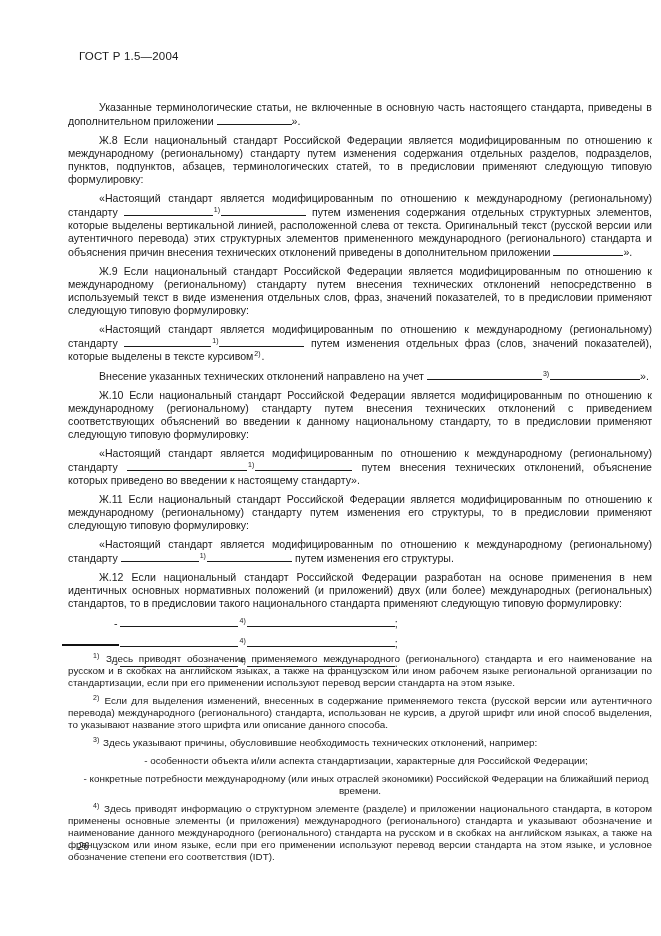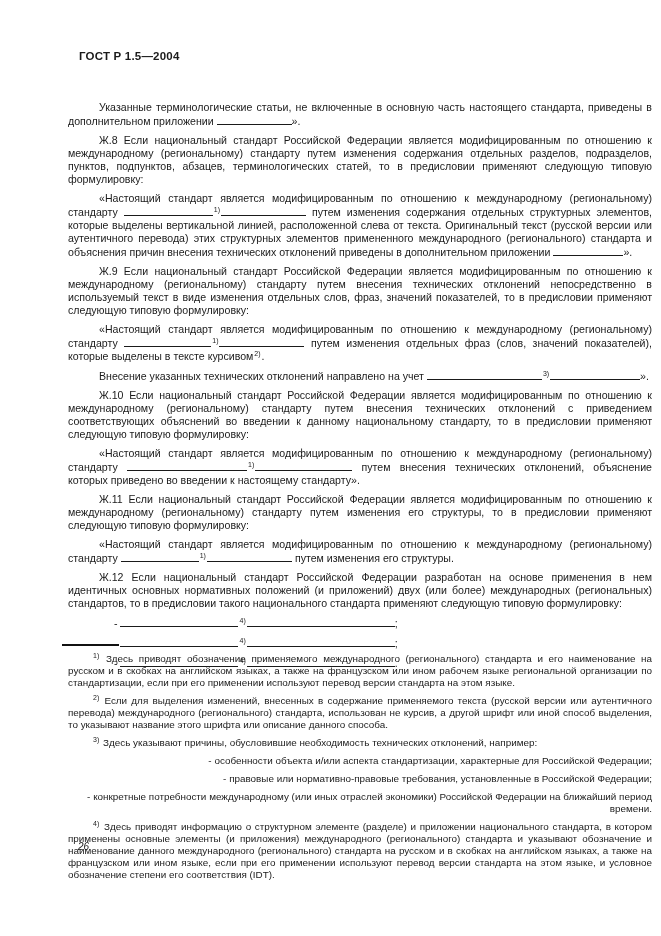--- a/index.html
+++ b/index.html
@@ -7,40 +7,40 @@
     position:relative;
     width:661px; height:936px;
     background:#ffffff;
     font-family:"Liberation Sans", sans-serif;
     color:#1a1a1a;
     overflow:hidden;
     margin:0 auto;
   }
   .running-head {
     position:absolute; left:79px; top:50px;
-    font-size:11.5px; font-weight:bold; letter-spacing:0.2px;
+    font-size:11.5px; font-weight:normal; letter-spacing:0.2px;
   }
   .body-text {
     position:absolute; left:62px; top:95px; width:596px;
     font-size:10.6px; line-height:13px;
   }
   .body-text p, .fn-text p { margin:6px; text-align:justify; }
   p.indent { text-indent:31px; }
   p.list { text-indent:46px; text-align:left; }
   .footnotes {
     position:absolute; left:62px; top:644px; width:596px;
   }
   .fn-rule {
     width:57px; height:0;
     border-top:2px solid #111;
     margin-bottom:7px;
   }
   .fn-text { font-size:9.9px; line-height:12px; }
   p.fn { text-indent:24px; }
-  p.fn-bullet { text-indent:12px; text-align:right; }
+  p.fn-bullet { text-indent:12px; text-align:center; }
   sup.fnmark {
     font-size:7px; line-height:0;
     vertical-align:baseline; position:relative; top:-4px;
     padding:0 1px;
   }
   span.blank {
     display:inline-block;
     height:10px;
     border-bottom:1px solid #1a1a1a;
     vertical-align:baseline;
@@ -74,20 +74,19 @@
       <p class="list">- <span class="blank" style="width: 118px;"></span><sup class="fnmark">4)</sup><span class="blank" style="width: 148px;"></span>.</p>
     </div>
 
   <div class="footnotes">
     <div class="fn-rule"></div>
     <div class="fn-text">
         <p class="fn"><sup class="fnmark">1)</sup> Здесь приводят обозначение применяемого международного (регионального) стандарта и его наименование на русском и в скобках на английском языках, а также на французском или ином рабочем языке региональной организации по стандартизации, если при его применении используют перевод версии стандарта на этом языке.</p>
         <p class="fn"><sup class="fnmark">2)</sup> Если для выделения изменений, внесенных в содержание применяемого текста (русской версии или аутентичного перевода) международного (регионального) стандарта, использован не курсив, а другой шрифт или иной способ выделения, то указывают название этого шрифта или описание данного способа.</p>
         <p class="fn"><sup class="fnmark">3)</sup> Здесь указывают причины, обусловившие необходимость технических отклонений, например:</p>
         <p class="fn-bullet">- особенности объекта и/или аспекта стандартизации, характерные для Российской Федерации;</p>
-        <p class="fn-bullet">- правовые или нормативно-правовые требования, установленные в Российской Федерации;</p>
         <p class="fn-bullet">- конкретные потребности международному (или иных отраслей экономики) Российской Федерации на ближайший период времени.</p>
         <p class="fn"><sup class="fnmark">4)</sup> Здесь приводят информацию о структурном элементе (разделе) и приложении национального стандарта, в котором применены основные элементы (и приложения) международного (регионального) стандарта и указывают обозначение и наименование данного международного (регионального) стандарта на русском и в скобках на английском языках, а также на французском или ином языке, если при его применении используют перевод версии стандарта на этом языке, и условное обозначение степени его соответствия (IDT).</p>
       </div>
   </div>
 
   <div class="page-number">26</div>
 </div>
 
 </body></html>

